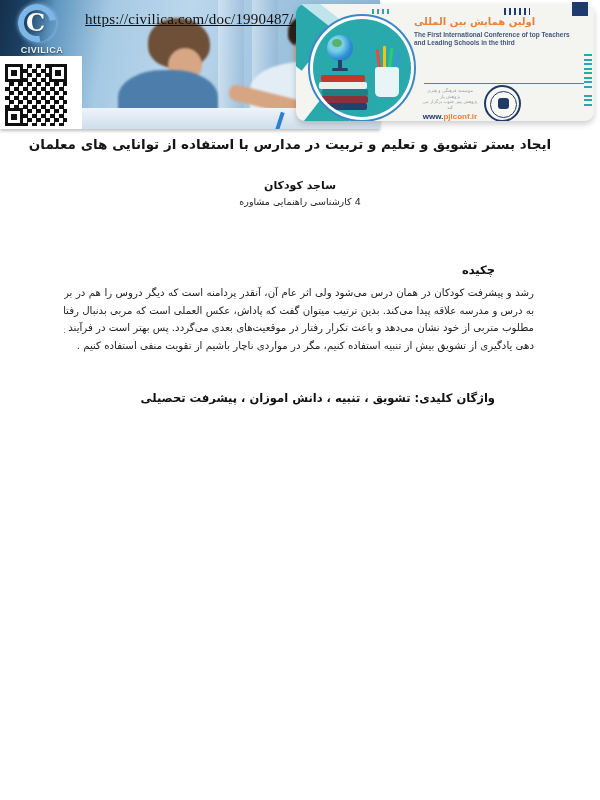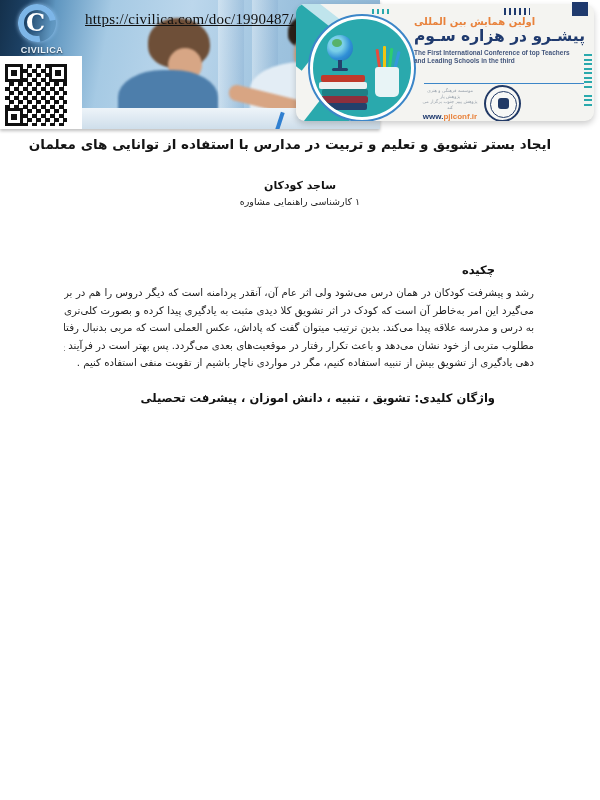--- a/index.html
+++ b/index.html
@@ -185,47 +185,45 @@
       <div class="cup"></div>
     </div>
 
     <div class="dash-row d-navy"></div>
     <div class="dash-row d-teal"></div>
     <div class="dash-col dc1"></div>
     <div class="dash-col dc2"></div>
 
     <div class="banner-text">
       <div class="kicker">اولین همایش بین المللی</div>
-      <div class="btitle" style="margin-top:0">پیشـرو در هزاره سـوم</div>
       <div class="bsub">The First International Conference of top Teachers</div>
       <div class="bsub" style="margin-top:0">and Leading Schools in the third</div>
     </div>
 
     <div class="divider"></div>
 
     <div class="org-block">
       <div class="org-line">موسسه فرهنگی و هنری پژوهش یار</div>
       <div class="org-line">پژوهش پیپر جنوب برگزار می کند</div>
       <div class="site-line" style="direction:ltr"><span class="site-www">www.</span><span class="site-domain">pjlconf.ir</span></div>
     </div>
 
     <div class="stamp">
       <div class="stamp-core"></div>
     </div>
   </div>
 
   <div id="article-title">ایجاد بستر تشویق و تعلیم و تربیت در مدارس با استفاده از توانایی های معلمان</div>
   <div id="author">ساجد کودکان</div>
-  <div id="affiliation">۱ کارشناسی راهنمایی مشاوره</div>
+  <div id="affiliation">4 کارشناسی راهنمایی مشاوره</div>
 
   <div id="abstract-heading">چکیده</div>
 
   <div id="abstract-body">
     <div class="abs-line">رشد و پیشرفت کودکان در همان درس می‌شود ولی اثر عام آن، آنقدر پردامنه است که دیگر دروس را هم در بر</div>
-    <div class="abs-line">می‌گیرد این امر به‌خاطر آن است که کودک در اثر تشویق کلا دیدی مثبت به یادگیری پیدا کرده و بصورت کلی‌تری</div>
     <div class="abs-line">به درس و مدرسه علاقه پیدا می‌کند. بدین ترتیب میتوان گفت که پاداش، عکس العملی است که مربی بدنبال رفتار</div>
     <div class="abs-line">مطلوب متربی از خود نشان می‌دهد و باعث تکرار رفتار در موقعیت‌های بعدی می‌گردد. پس بهتر است در فرآیند یاد</div>
     <div class="abs-line last">دهی یادگیری از تشویق بیش از تنبیه استفاده کنیم، مگر در مواردی ناچار باشیم از تقویت منفی استفاده کنیم .</div>
   </div>
 
   <div id="keywords">واژگان کلیدی: تشویق ، تنبیه ، دانش اموزان ، پیشرفت تحصیلی</div>
 
 </div>
 
 </body></html>

